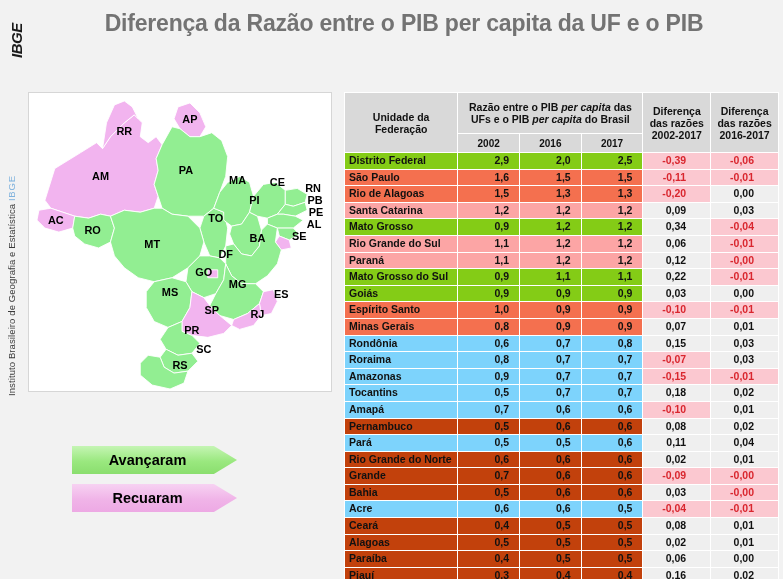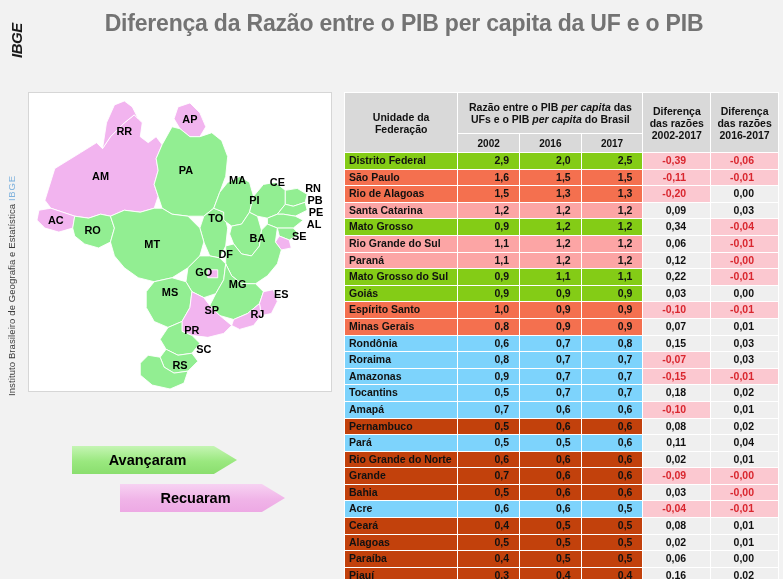--- a/index.html
+++ b/index.html
@@ -40,21 +40,21 @@
 
   
   .legend{position:absolute;left:72px;top:446px;width:230px;}
   .legend-item{position:relative;width:165px;height:28px;margin-bottom:10px;
     display:flex;align-items:center;justify-content:center;
     color:#000;font-weight:bold;font-size:14.5px;
     -webkit-clip-path:polygon(0 0,86% 0,100% 50%,86% 100%,0 100%);
     clip-path:polygon(0 0,86% 0,100% 50%,86% 100%,0 100%);
     padding-right:14px;box-sizing:border-box;}
   .legend-adv{background:linear-gradient(180deg,#c5f5b4 0%,#9ae87f 55%,#8ade6e 100%);}
-  .legend-rec{background:linear-gradient(180deg,#f7d2f2 0%,#f0b4e8 55%,#eda9e4 100%);margin-left:48px;}
+  .legend-rec{background:linear-gradient(180deg,#f7d2f2 0%,#f0b4e8 55%,#eda9e4 100%);}
 
   
   .tbl-wrap{position:absolute;left:344px;top:92px;width:435px;}
   table{border-collapse:collapse;width:435px;
     font-size:10.5px;font-weight:bold;color:#111;table-layout:fixed;}
   thead td{background:#d9d9d9;color:#111;text-align:center;
     font-weight:bold;border:1px solid #ffffff;padding:2px 3px;
     vertical-align:middle;}
   thead td.hd-top{font-size:10.5px;line-height:12px;height:36px;}
   thead td.hd-year{font-size:10px;height:14px;}

